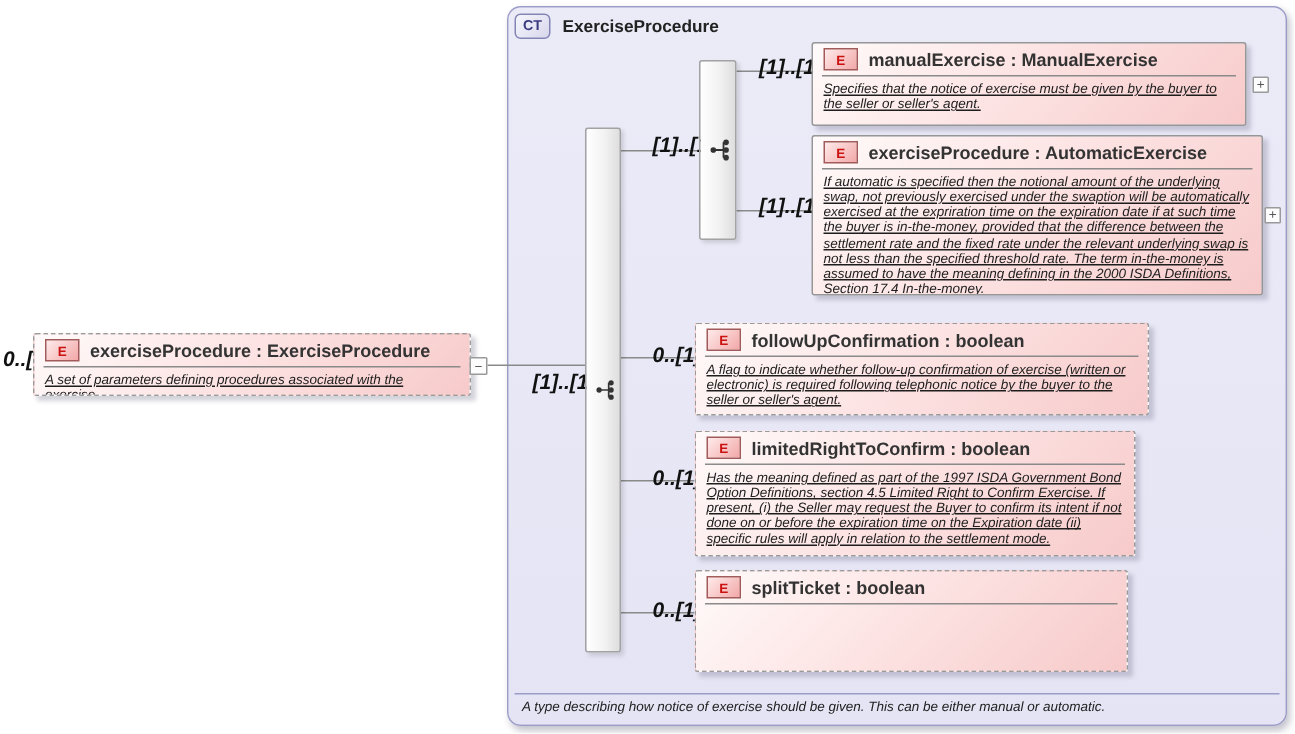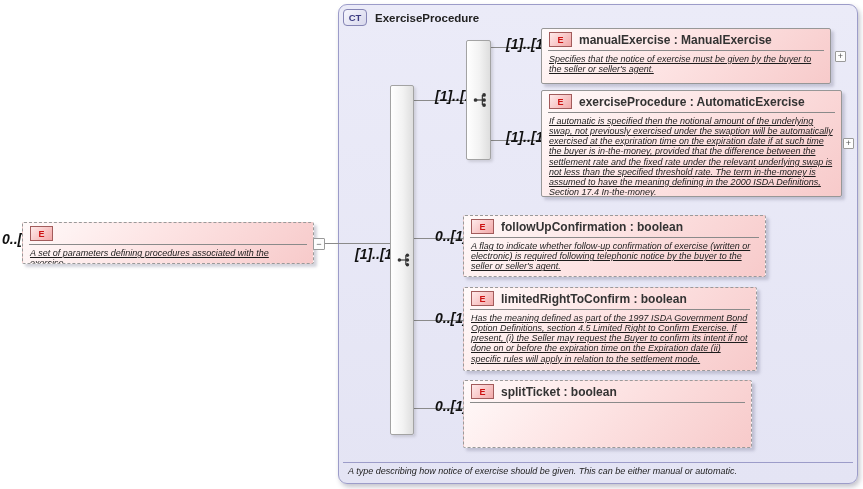--- a/index.html
+++ b/index.html
@@ -146,20 +146,21 @@
       <circle cx="3" cy="9" r="2.2" fill="#333"></circle>
       <circle cx="13" cy="3" r="2.2" fill="#333"></circle>
       <circle cx="13" cy="9" r="2.2" fill="#333"></circle>
       <circle cx="13" cy="15" r="2.2" fill="#333"></circle>
     </svg>
   </div>
 
   <div class="elem dashed" id="root-elem">
     <div class="elem-head">
       <span class="e-badge">E</span>
+      <span class="elem-title">exerciseProcedure : ExerciseProcedure</span>
     </div>
     <div class="elem-divider"></div>
     <div class="elem-desc">A set of parameters defining procedures associated with the exercise.</div>
   </div>
   <div class="toggle" id="toggle-root">−</div>
 
   <div class="elem" id="elem-manual">
     <div class="elem-head">
       <span class="e-badge">E</span>
       <span class="elem-title">manualExercise : ManualExercise</span>

